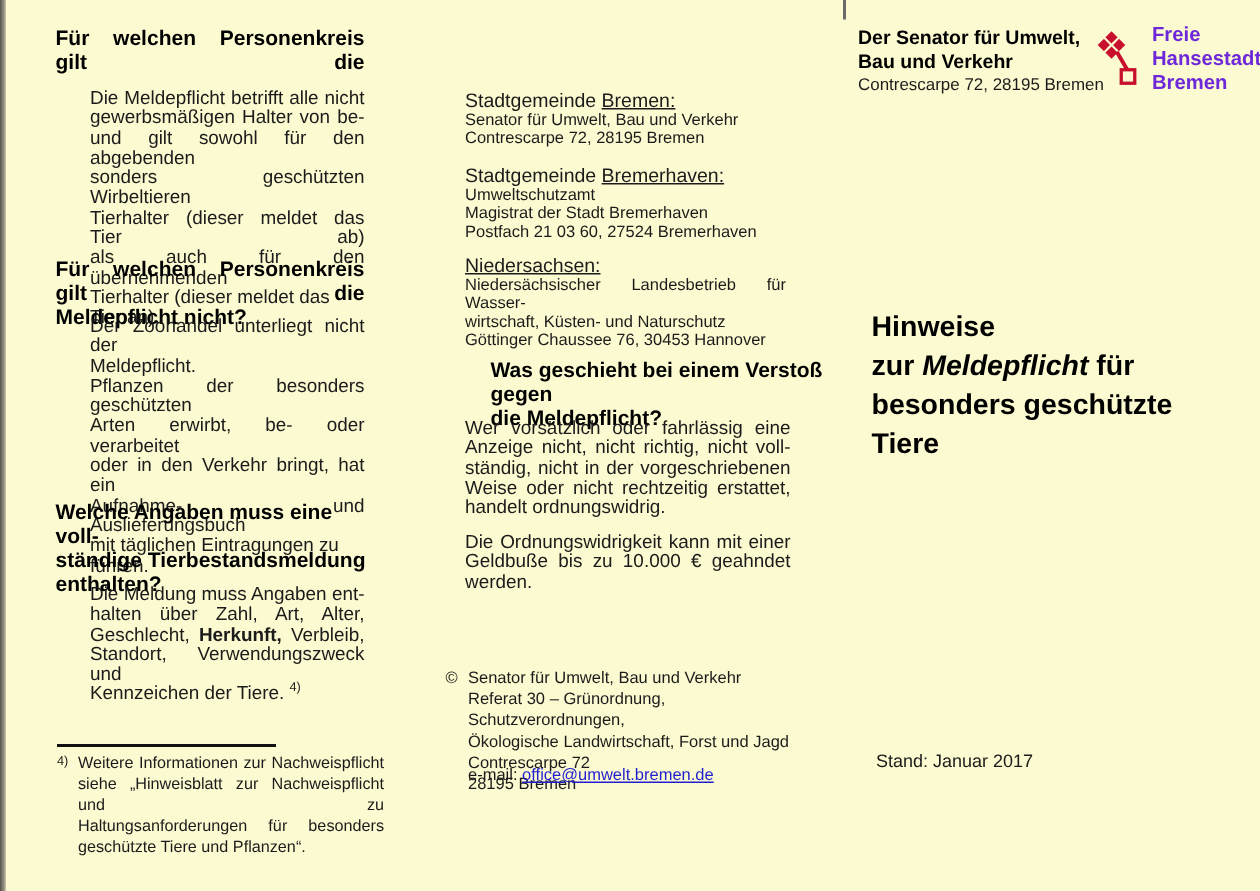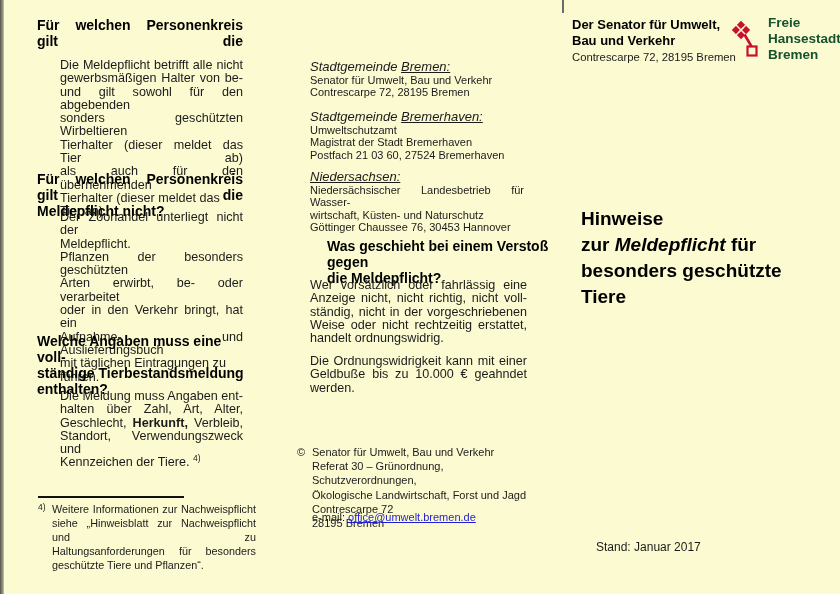--- a/index.html
+++ b/index.html
@@ -10,32 +10,32 @@
     -webkit-font-smoothing:antialiased;
   }
   .abs{position:absolute;}
   .ln{display:block;}
   .j{text-align:justify;text-align-last:justify;}
   
   .h{font-weight:700;font-size:14px;line-height:16px;color:#000;}
   
   .b{font-size:12.6px;line-height:13.3px;}
   
-  .addr-label{font-size:13px;line-height:15px;font-style:italic;}
+  .addr-label{font-size:13px;line-height:15px;}
   .addr-lines{font-size:11px;line-height:12.4px;}
   .u{text-decoration:underline;}
   
   .copyright{display:flex;font-size:11px;line-height:14.2px;}
   .copyright .sym{width:15px;flex:0 0 15px;}
   .email{font-size:11px;}
   a.link{color:#1f1fcf;text-decoration:underline;cursor:pointer;}
   
   .sender-bold{font-weight:700;font-size:13px;line-height:15.5px;color:#000;}
   .sender-small{font-size:11.3px;margin-top:3px;}
-  .brand{font-weight:700;font-size:13.5px;line-height:16px;color:#14532d;}
+  .brand{font-weight:700;font-size:13.5px;line-height:16px;color:#6d28d9;}
   .title{font-weight:700;font-size:19px;line-height:26px;color:#000;}
   .title .em{font-style:italic;margin-top:32px;}
   .stand{font-size:12px;}
   
   .fn{font-size:10.8px;line-height:14px;padding-left:14px;position:relative;}
   .fn .mark{position:absolute;left:0;top:-2px;font-size:8.5px;}
   sup.s4{font-size:8.5px;vertical-align:super;line-height:0;}
   .rule{background:#111;height:2px;}
   .scan-edge{left:0;top:0;width:4px;height:594px;
     background:linear-gradient(90deg,#54544a 0%,#8f8d7e 60%,#c9c6ab 100%);}
@@ -195,15 +195,15 @@
     <span class="ln">Bremen</span>
   </div>
 
   <div class="abs title" style="left:21px;top:206px;width:245px;">
     <span class="ln">Hinweise</span>
     <span class="ln"><span>zur </span><span class="em">Meldepflicht</span><span> für</span></span>
     <span class="ln">besonders geschützte</span>
     <span class="ln">Tiere</span>
   </div>
 
-  <div class="abs stand" style="left:24px;top:540px;margin-left:12px;">Stand: Januar 2017</div>
+  <div class="abs stand" style="left:24px;top:500px;">Stand: Januar 2017</div>
 
 </div>
 
 </body></html>

